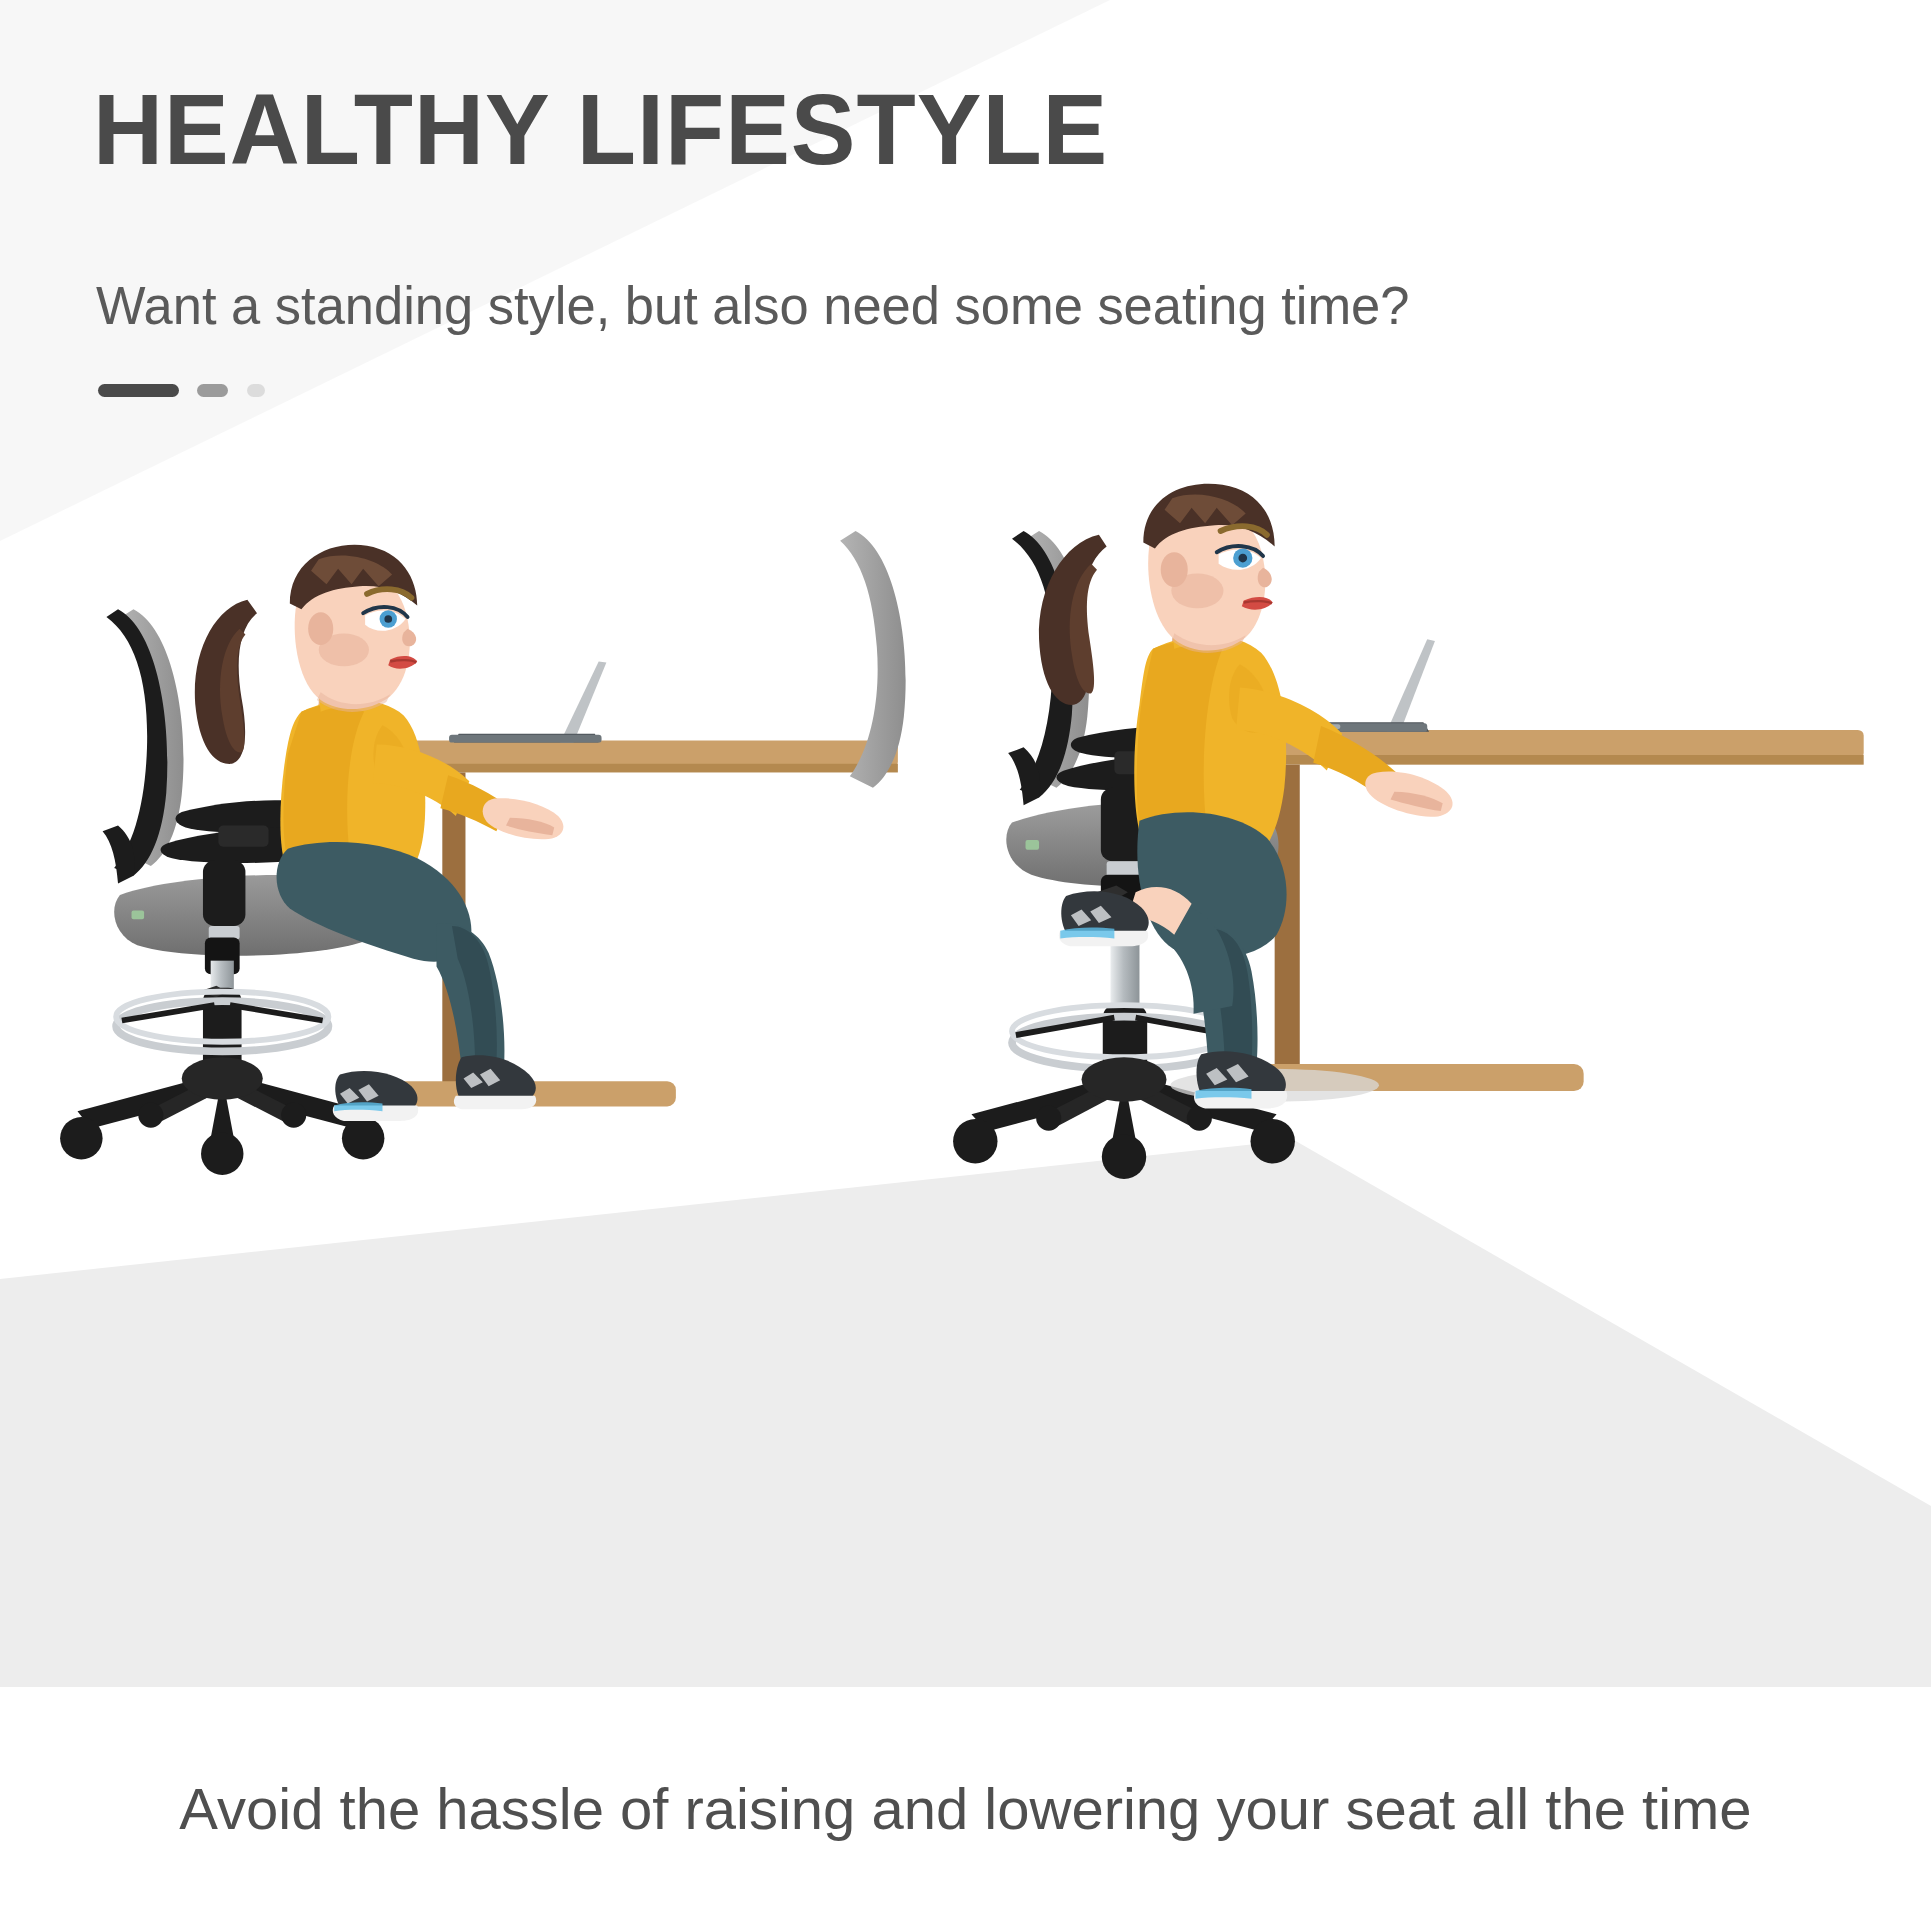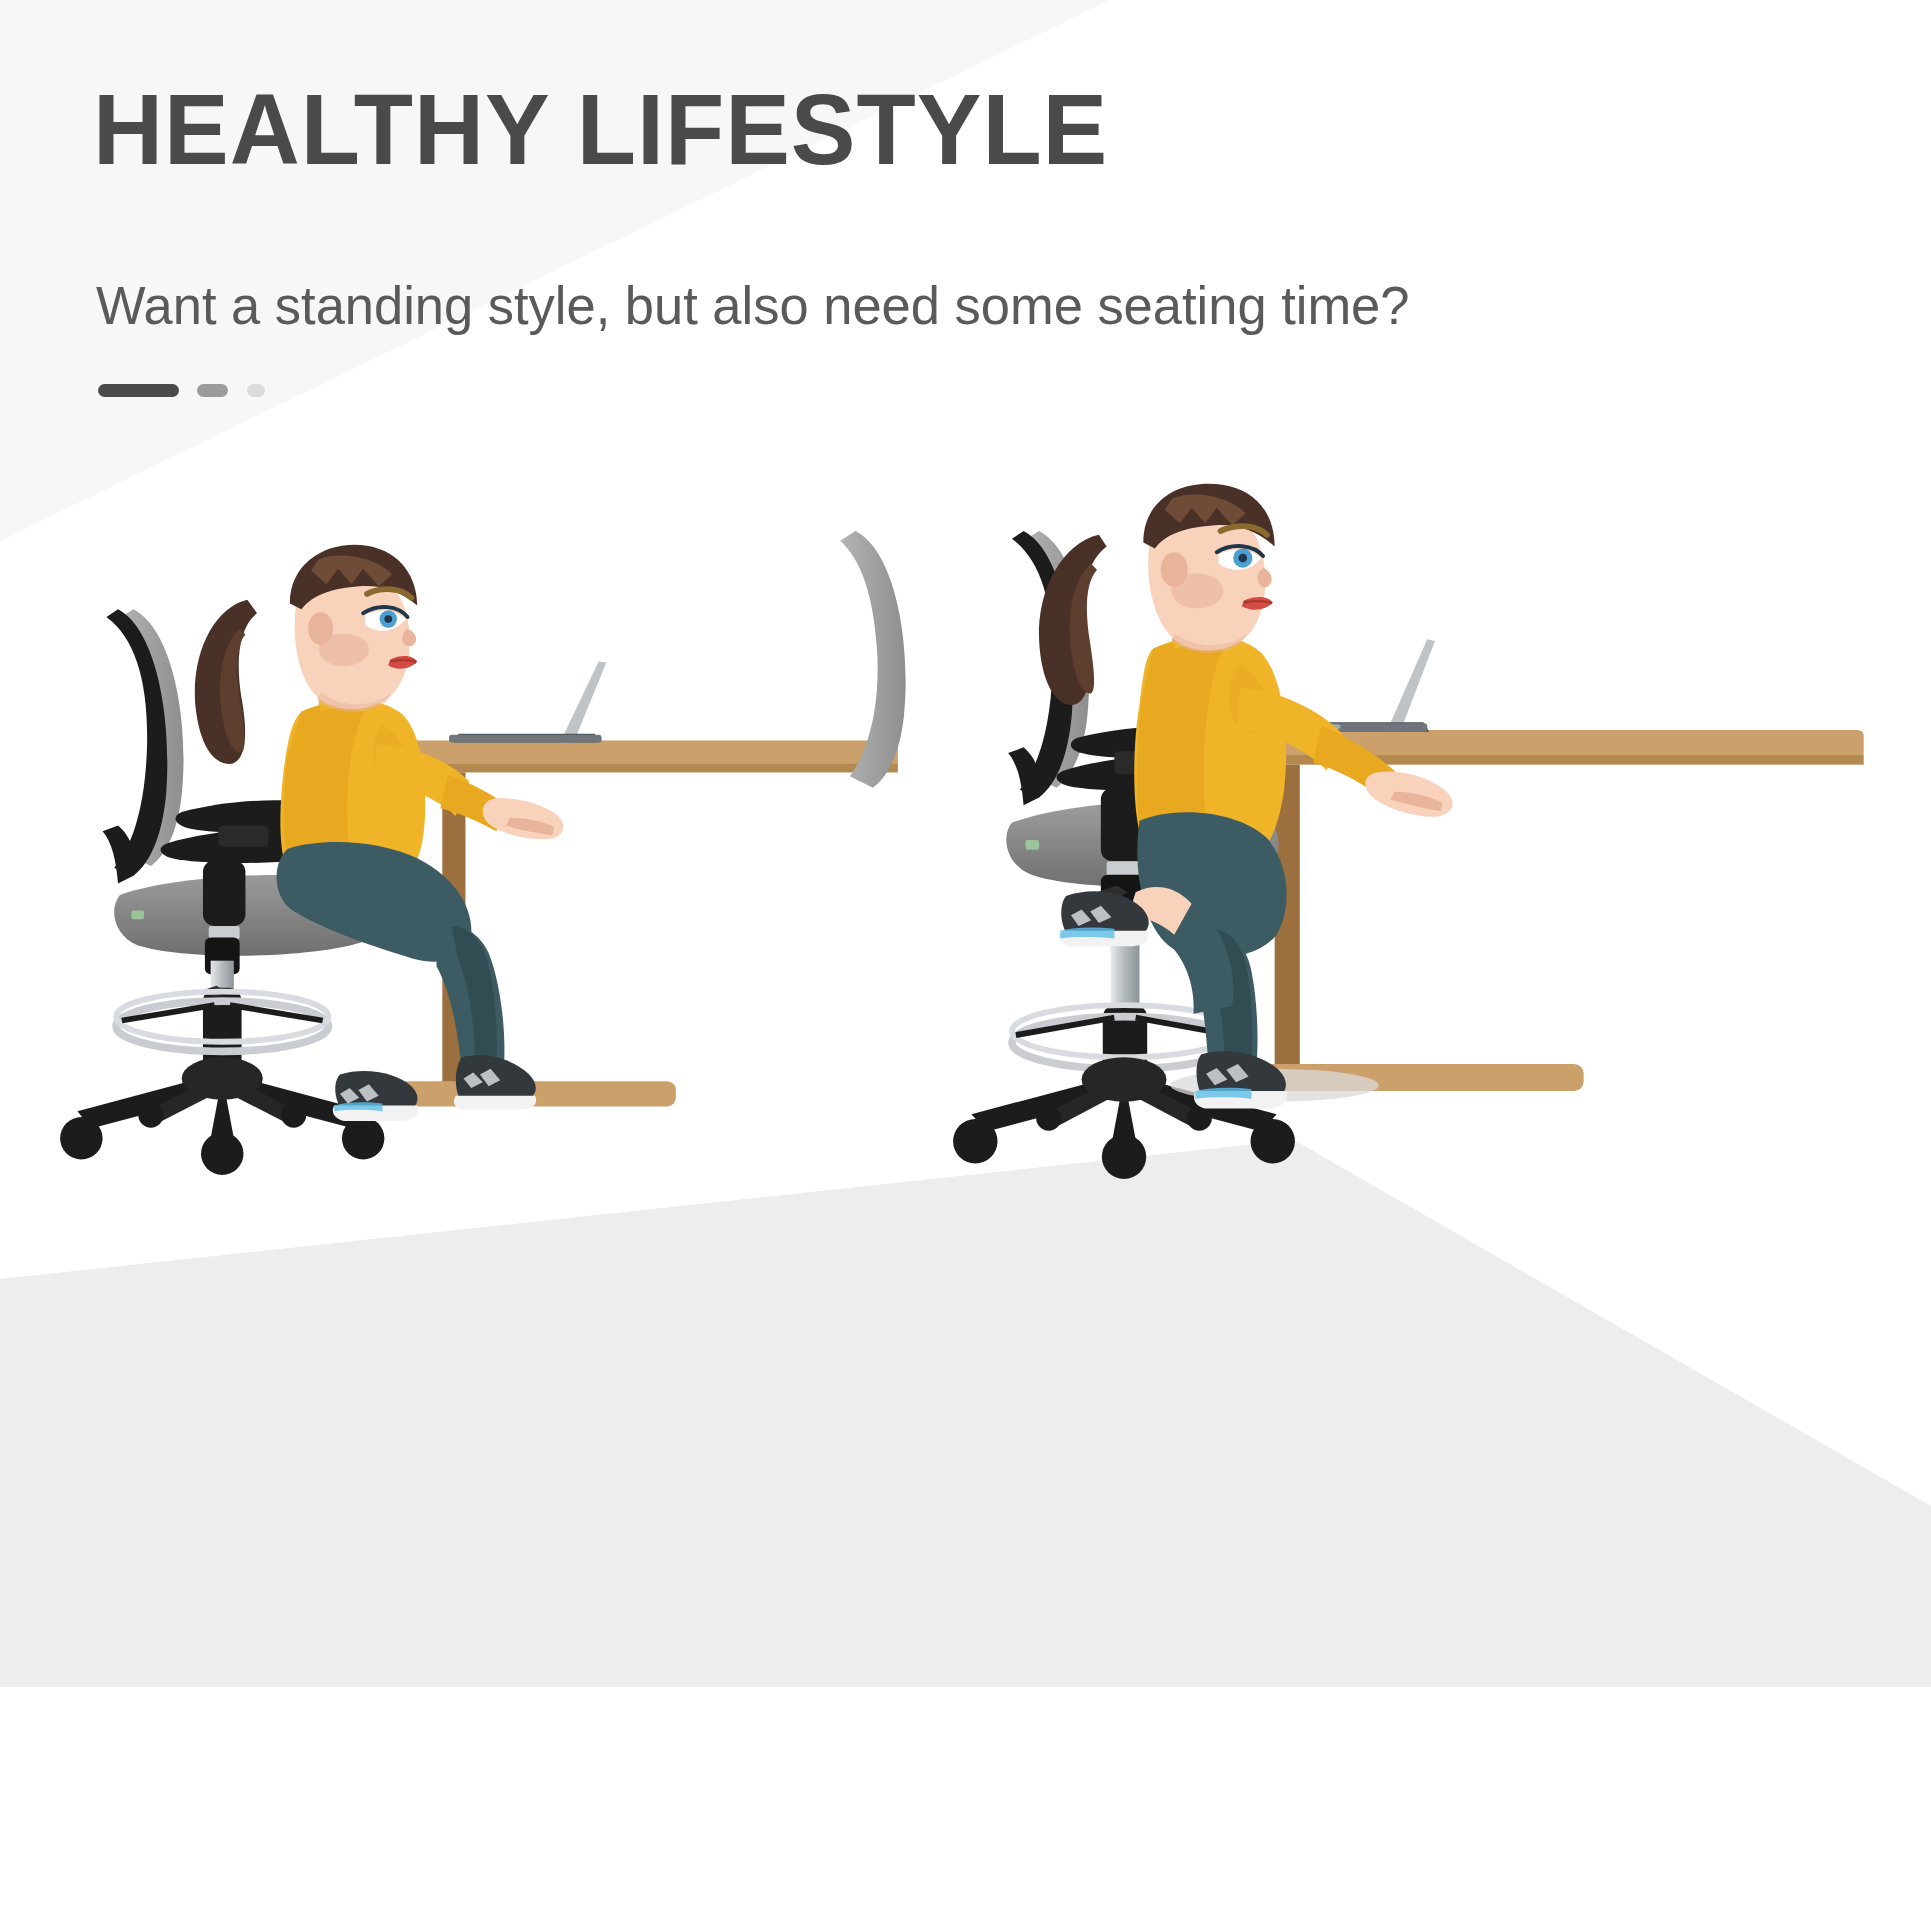--- a/index.html
+++ b/index.html
@@ -380,15 +380,16 @@
           <path d="M274 30 C292 22 312 24 322 34" stroke="#8A6A2E" stroke-width="6" fill="none" stroke-linecap="round"></path>
           <path d="M318 68 C328 72 330 84 322 88 C314 90 310 80 314 72 Z" fill="#E8B49C"></path>
           <path d="M298 102 C312 96 324 98 328 104 C322 112 306 114 296 108 Z" fill="#D34B43"></path>
           <path d="M298 104 C308 102 322 102 327 105" stroke="#A83830" stroke-width="2.5" fill="none"></path>
           <path d="M226 136 C248 152 278 152 300 138 L296 146 C274 160 244 160 224 144 Z" fill="#E8B49C" opacity=".5"></path>
         </g>
       </g>
     </svg>
   </div>
 
+  <div class="caption">Avoid the hassle of raising and lowering your seat all the time</div>
 
 </div>
 
 
 </body></html>

